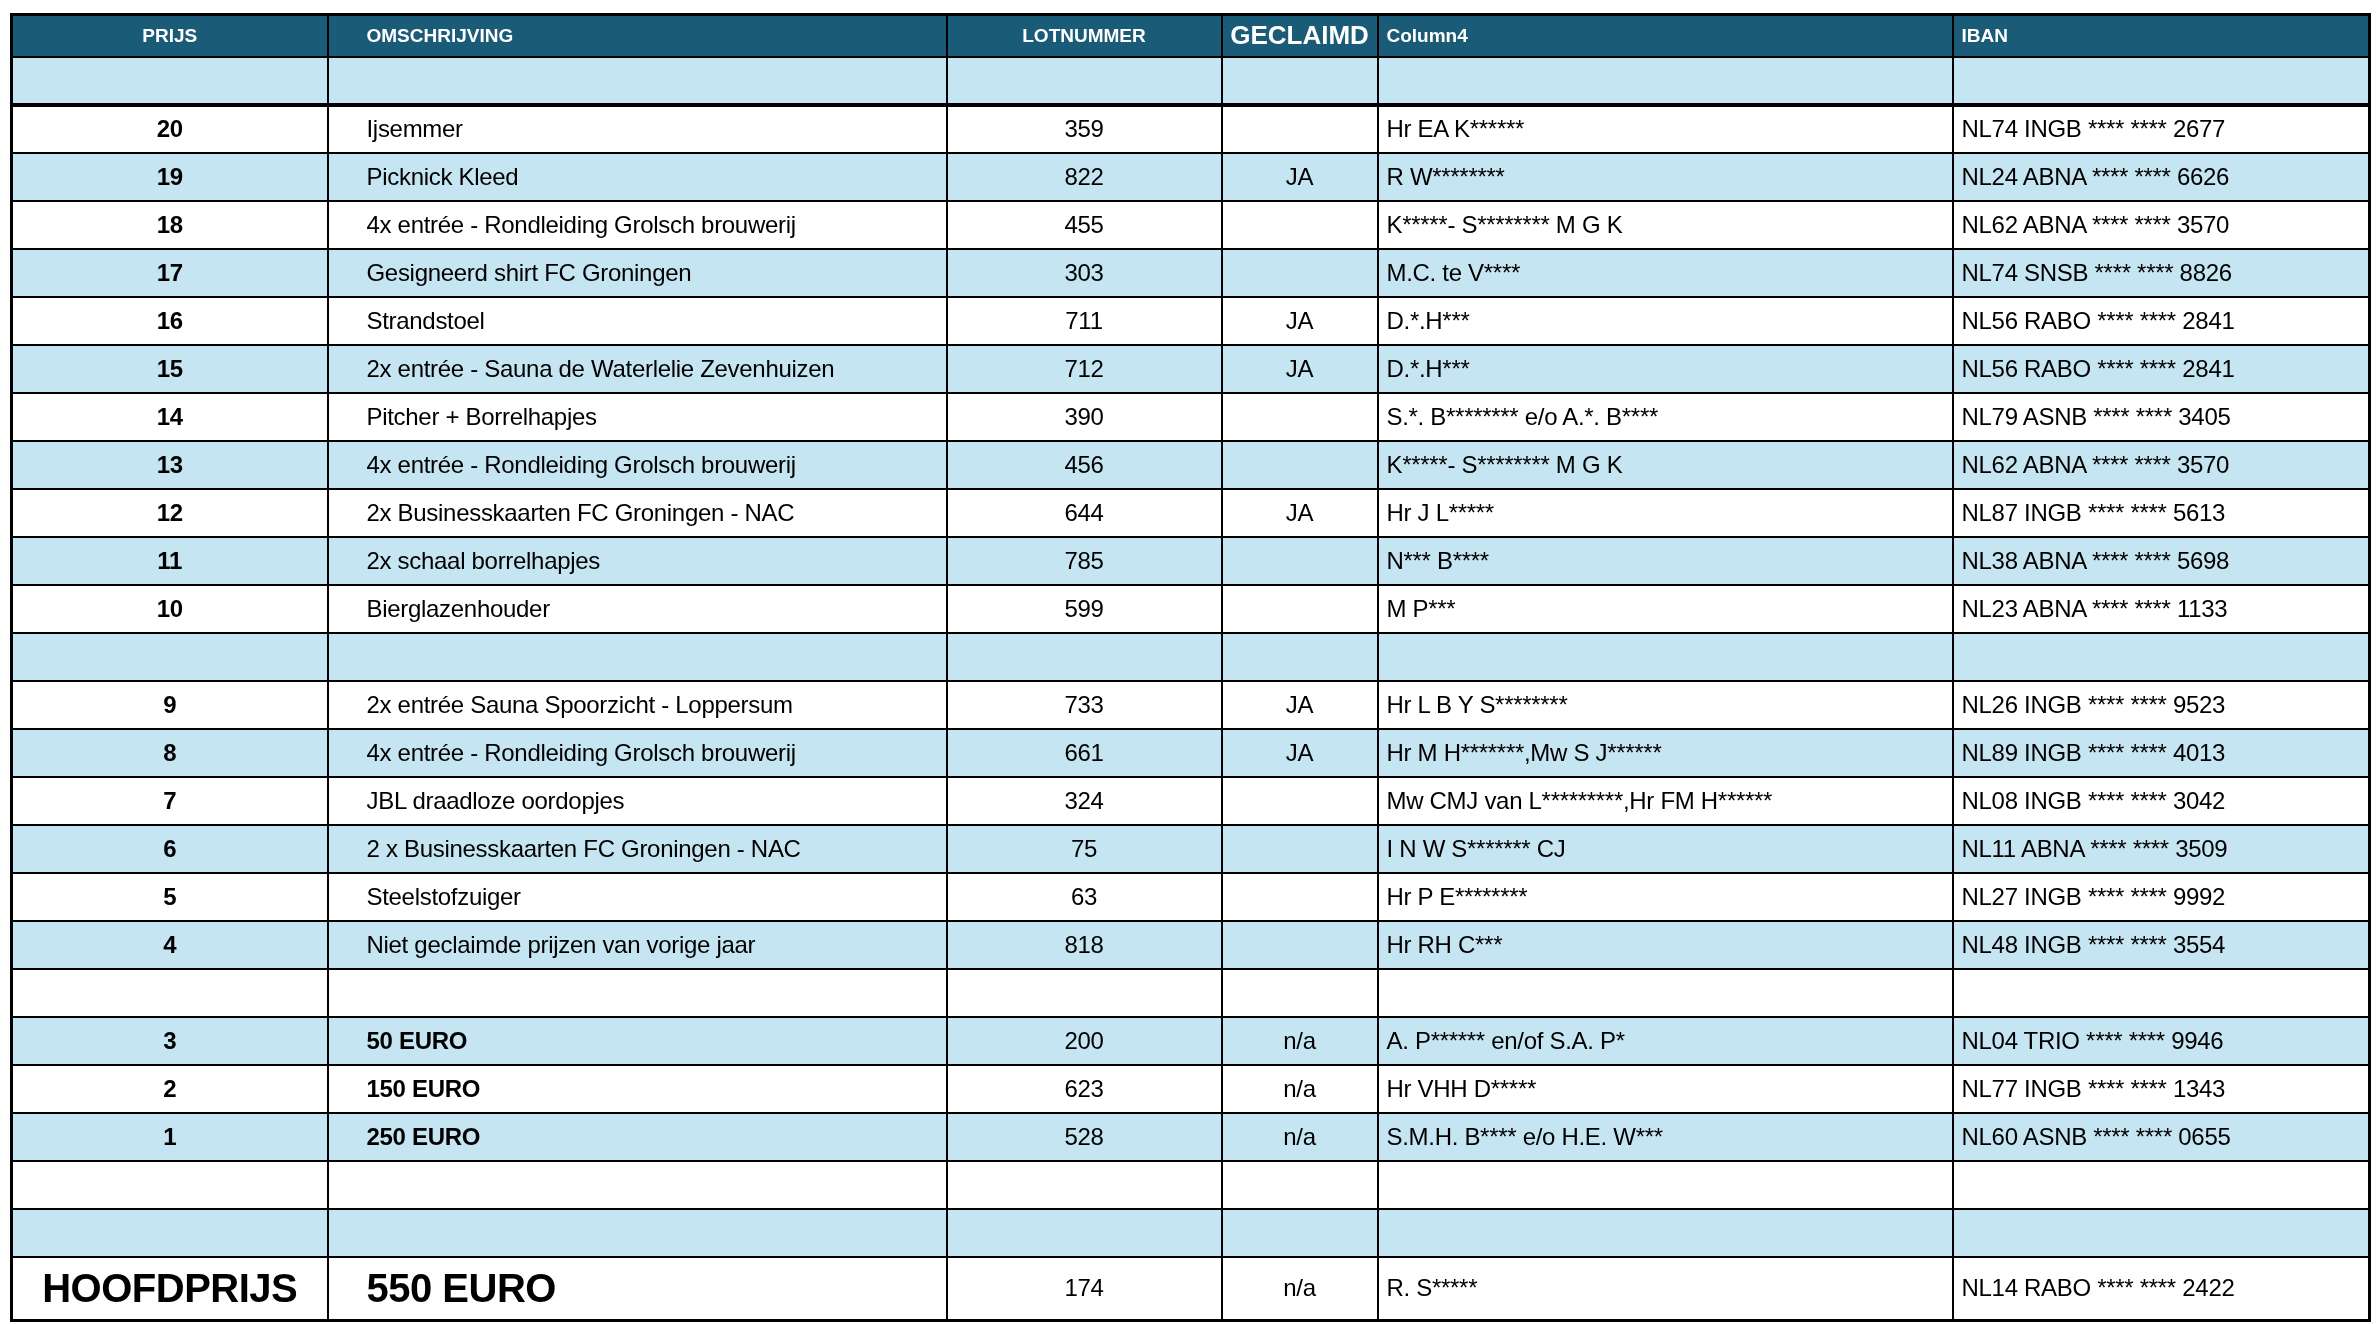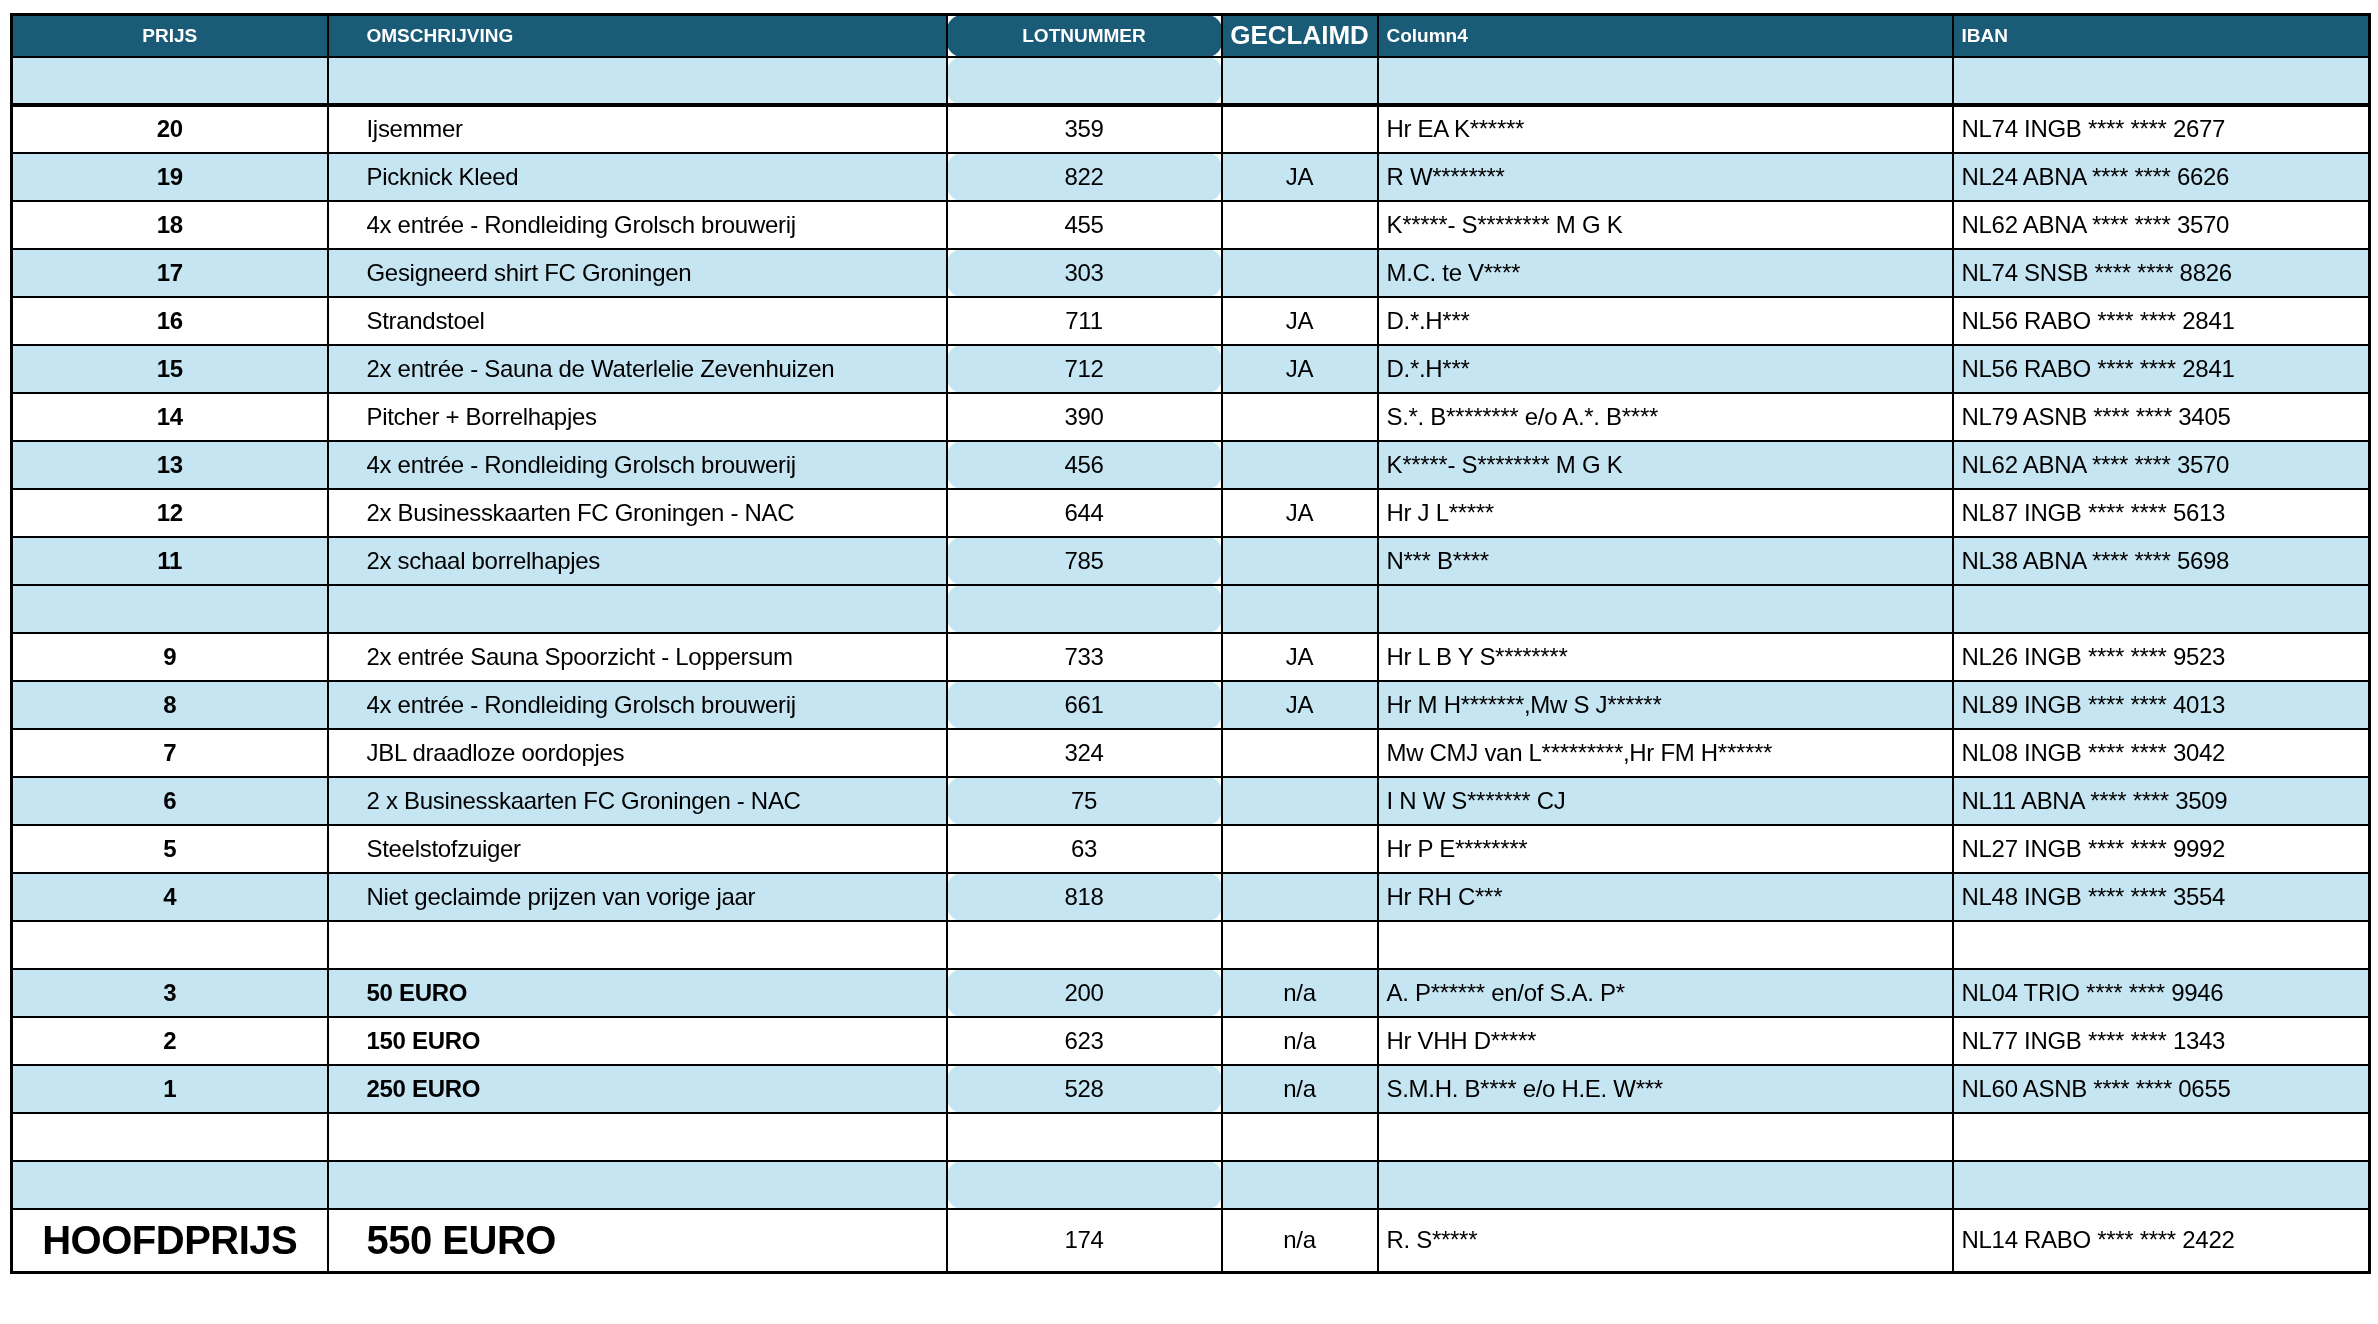--- a/index.html
+++ b/index.html
@@ -42,21 +42,21 @@
     text-align:center;
     letter-spacing:0;
   }
   thead th.h-column4, thead th.h-iban{text-align:left;}
   thead th.h-geclaimd{padding:0 2px;font-size:26px;}
   tbody td{font-size:24px;height:48px;background:var(--row-base);}
   tr.shade-blue td{background:var(--row-alt);}
   tr.thick-top td{border-top:4px solid var(--border);}
   .col-prijs{text-align:center;font-weight:bold;}
   .col-omschrijving{text-align:left;padding-left:38px;}
-  .col-lotnummer{text-align:center;border-radius:15px;}
+  .col-lotnummer{text-align:center;}
   .col-geclaimd{text-align:center;}
   .col-column4{text-align:left;}
   .col-iban{text-align:left;}
   tbody td.col-lotnummer, tbody td.col-geclaimd, tbody td.col-column4, tbody td.col-iban{font-weight:normal;}
   tr.bold-oms td.col-omschrijving{font-weight:bold;}
   tr.row-hoofd td{height:64px;margin-top:23px;}
   tr.row-hoofd td.col-prijs, tr.row-hoofd td.col-omschrijving{font-size:40px;font-weight:bold;letter-spacing:-0.5px;}
 </style>
 </head>
 <body>
@@ -163,20 +163,28 @@
           <td class="col-iban">NL87 INGB **** **** 5613</td>
         </tr>
         <tr class="shade-blue">
           <td class="col-prijs">11</td>
           <td class="col-omschrijving">2x schaal borrelhapjes</td>
           <td class="col-lotnummer">785</td>
           <td class="col-geclaimd"></td>
           <td class="col-column4">N*** B****</td>
           <td class="col-iban">NL38 ABNA **** **** 5698</td>
         </tr>
+        <tr class="shade-white">
+          <td class="col-prijs">10</td>
+          <td class="col-omschrijving">Bierglazenhouder</td>
+          <td class="col-lotnummer">599</td>
+          <td class="col-geclaimd"></td>
+          <td class="col-column4">M P***</td>
+          <td class="col-iban">NL23 ABNA **** **** 1133</td>
+        </tr>
         <tr class="shade-blue">
           <td class="col-prijs"></td>
           <td class="col-omschrijving"></td>
           <td class="col-lotnummer"></td>
           <td class="col-geclaimd"></td>
           <td class="col-column4"></td>
           <td class="col-iban"></td>
         </tr>
         <tr class="shade-white">
           <td class="col-prijs">9</td>

